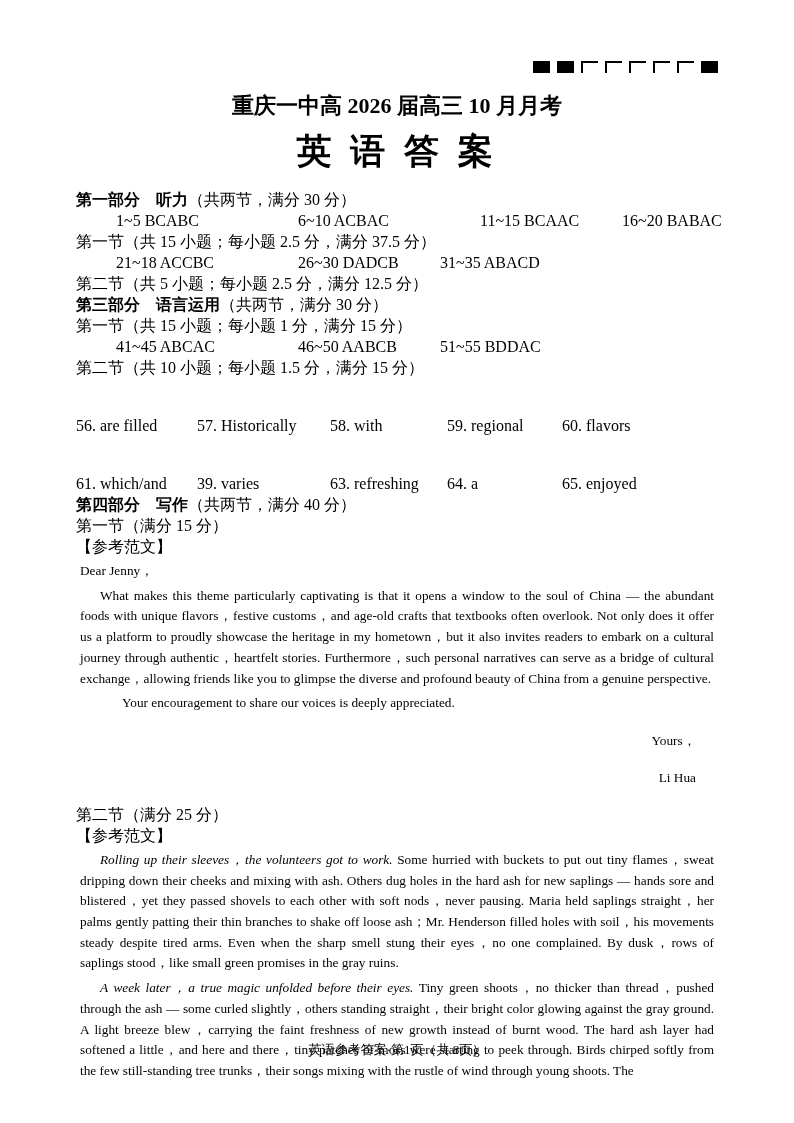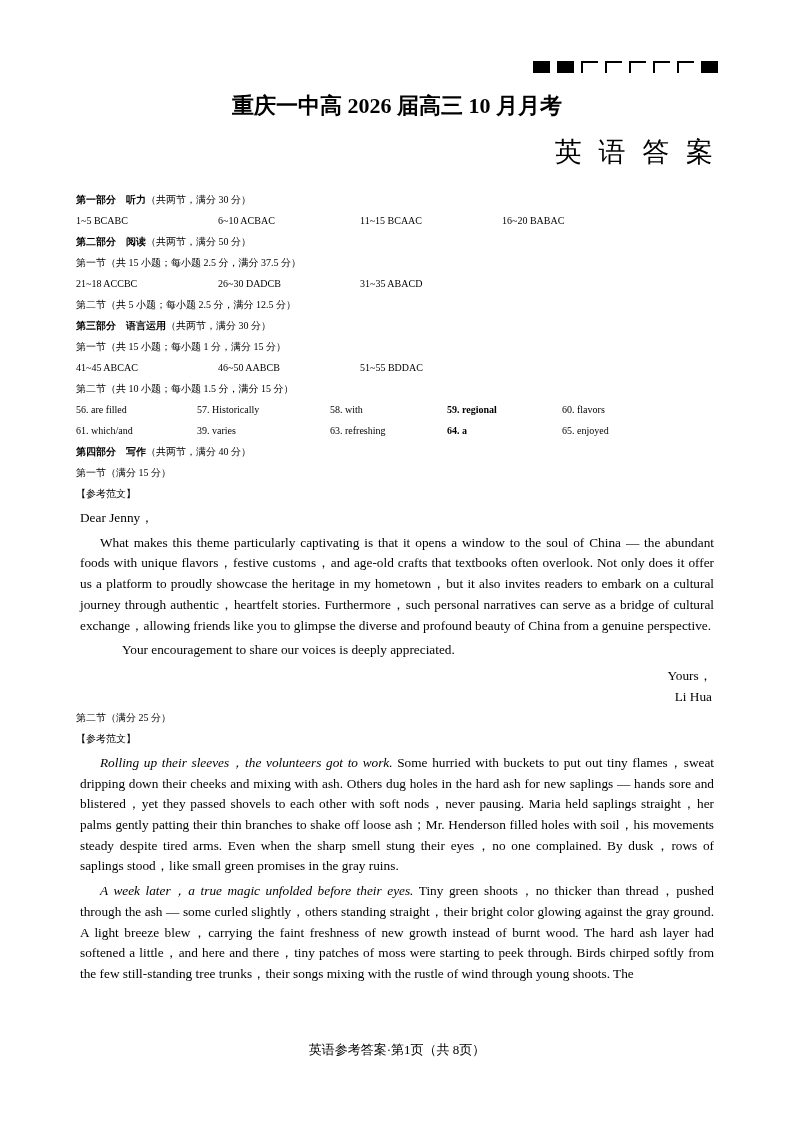--- a/index.html
+++ b/index.html
@@ -20,37 +20,37 @@
   .mark[data-kind="filled"] { background: #000; }
   .mark[data-kind="corner"] { border-top: 2px solid #000; border-left: 2px solid #000; }
 
   .doc { position: absolute; left: 76px; top: 0; width: 642px; }
 
   .title {
     margin: 93px 0 0 0; text-align: center;
     font-size: 22px; font-weight: bold; line-height: 26px;
   }
   .subtitle {
-    margin: 17px 0 21px 0; text-align: right;
-    font-size: 27px; font-weight: normal; letter-spacing: 5px; line-height: 32px;
+    margin: 17px 0 21px 0; text-align: center;
+    font-size: 35px; font-weight: bold; letter-spacing: 5px; line-height: 32px;
   }
 
-  .ak p { margin: 0; font-size: 10px; line-height: 21px; white-space: nowrap; }
+  .ak p { margin: 0; font-size: 16px; line-height: 21px; white-space: nowrap; }
   .ak b { font-weight: bold; }
   .cell { display: inline-block; }
-  .w142 { width: 142px; }
-  .f1 { width: 121px; } .f2 { width: 133px; } .f3 { width: 117px; } .f4 { width: 115px; font-weight: bold; }
+  .w142 { width: 142px; margin-left: 40px; }
+  .f1 { width: 121px; } .f2 { width: 133px; margin-top: 37px; } .f3 { width: 117px; } .f4 { width: 115px; }
 
   .par {
     margin: 4px; font-size: 13.3px; line-height: 20.7px;
     text-align: justify; text-indent: 20px;
   }
   .salutation { text-indent: 0; }
   .par-deep { text-indent: 42px; }
-  .closing { margin: 0; font-size: 13.3px; line-height: 21px; text-align: right; padding-right: 6px; }
+  .closing { margin: 16px; font-size: 13.3px; line-height: 21px; text-align: right; padding-right: 6px; }
   .lead { font-style: italic; }
 
   .footer {
     position: absolute; left: 0; top: 1042px; width: 794px;
     text-align: center; font-size: 13px; line-height: 16px;
   }
 </style>
 </head>
 <body>
 
@@ -71,21 +71,20 @@
 
     <h1 class="title">重庆一中高 2026 届高三 10 月月考</h1>
     <h2 class="subtitle">英 语 答 案</h2>
 
     <div class="ak">
       <p><b>第一部分　听力</b><span>（共两节，满分 30 分）</span></p>
       <p>
         <span class="cell w142">1~5 BCABC</span><span class="cell w142">6~10 ACBAC</span><span class="cell w142">11~15 BCAAC</span><span class="cell">16~20 BABAC</span>
       </p>
 
-      <p><b>第二部分　阅读</b><span>（共两节，满分 50 分）</span></p>
       <p>第一节（共 15 小题；每小题 2.5 分，满分 37.5 分）</p>
       <p>
         <span class="cell w142">21~18 ACCBC</span><span class="cell w142">26~30 DADCB</span><span class="cell">31~35 ABACD</span>
       </p>
       <p>第二节（共 5 小题；每小题 2.5 分，满分 12.5 分）</p>
 
       <p><b>第三部分　语言运用</b><span>（共两节，满分 30 分）</span></p>
       <p>第一节（共 15 小题；每小题 1 分，满分 15 分）</p>
       <p>
         <span class="cell w142">41~45 ABCAC</span><span class="cell w142">46~50 AABCB</span><span class="cell">51~55 BDDAC</span>

